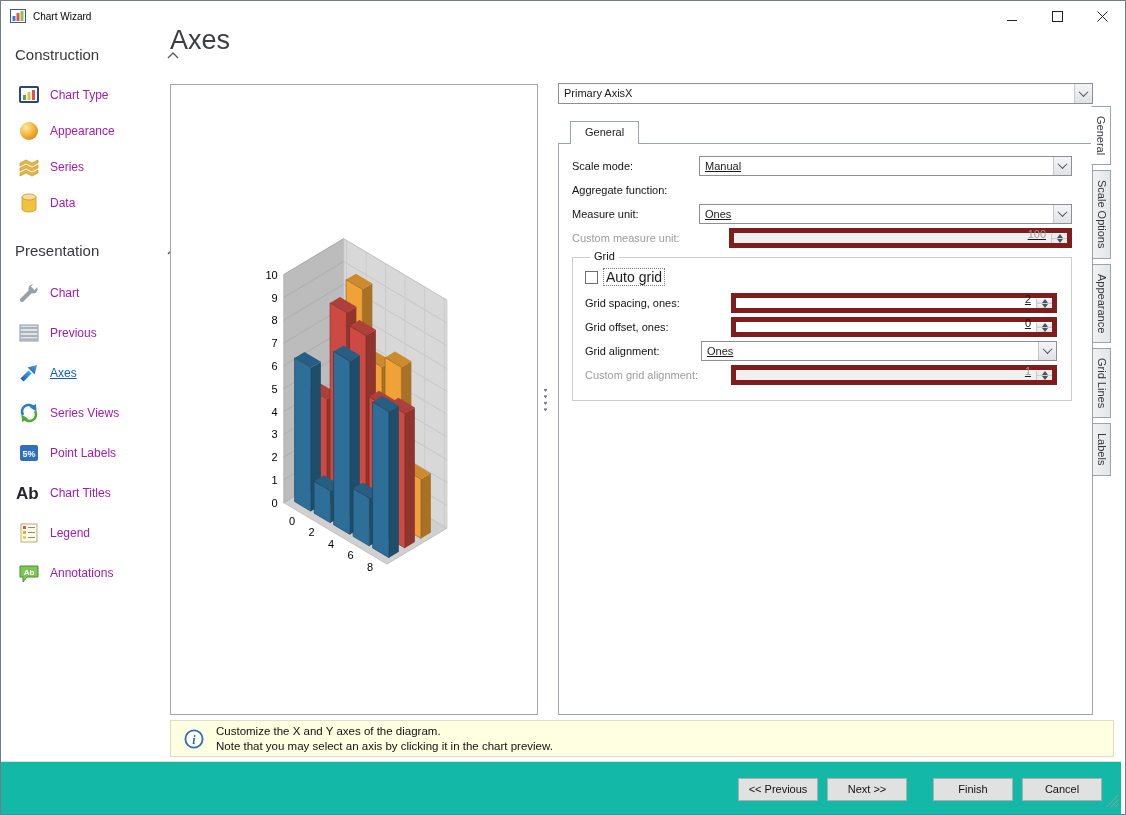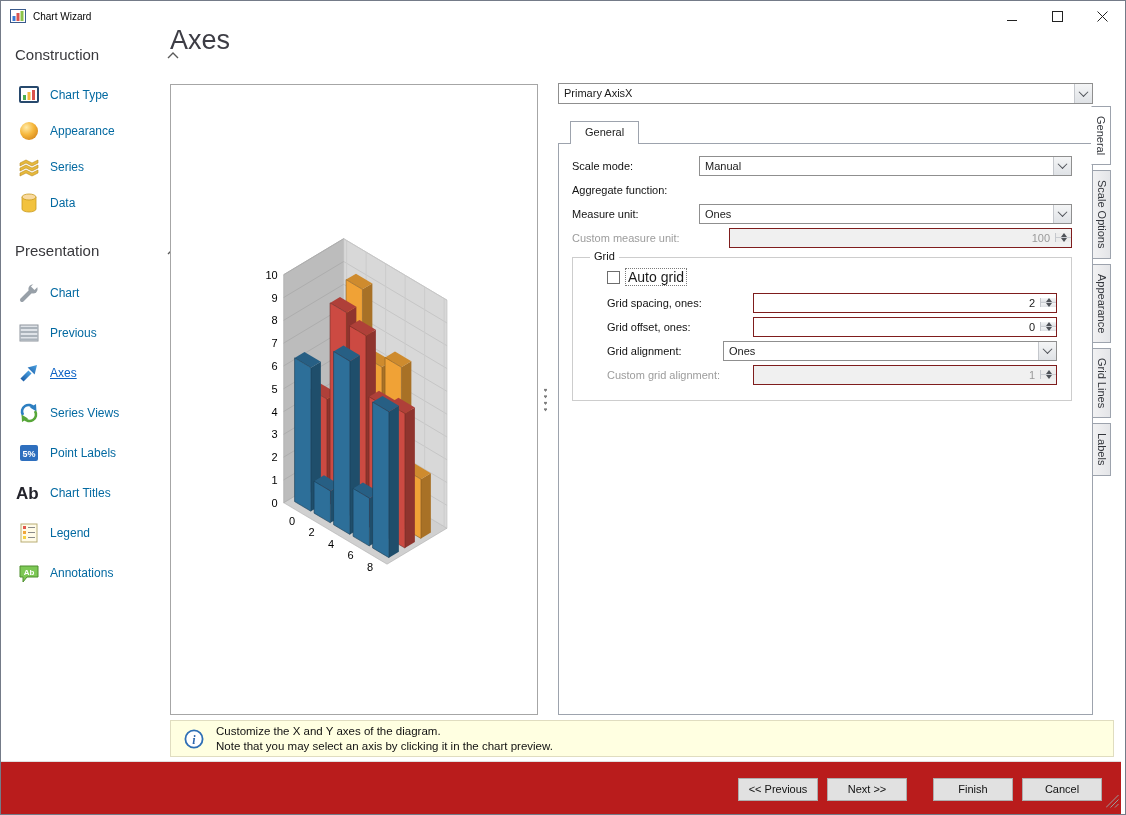--- a/index.html
+++ b/index.html
@@ -12,78 +12,78 @@
   .win-controls{position:absolute;right:0;top:0;height:30px;display:flex;}
   .win-btn{width:45px;height:30px;display:flex;align-items:center;justify-content:center;cursor:default;}
   
   .sidebar{position:absolute;top:30px;left:0;width:196px;bottom:53px;background:#fff;}
   .section-header{display:flex;align-items:center;justify-content:space-between;
                   padding:14px 18px 12px 14px;font-size:15px;color:#38383c;line-height:20px;}
   .side-item{display:flex;align-items:center;height:40px;padding-left:15px;}
   .side-item:nth-child(-n+20){}
   .construction .side-item{height:36px;}
   .side-icon{width:26px;display:flex;justify-content:center;}
-  .side-label{margin-left:8px;font-size:12px;color:#0369a1;}
+  .side-label{margin-left:8px;font-size:12px;color:#a21caf;}
   .side-item.selected .side-label{color:#0b61c4;text-decoration:underline;}
   
   .page-title{position:absolute;left:169px;top:24px;font-size:27px;font-weight:400;color:#3d3d45;}
   .preview-box{position:absolute;left:169px;top:83px;width:368px;height:631px;border:1px solid #a6a6a6;
                background:#fff;box-sizing:border-box;}
   .preview-box svg{display:block;}
   .axis-label{font-size:11px;fill:#000;}
   .splitter{position:absolute;left:542px;top:386px;width:5px;height:26px;
             background-image:radial-gradient(circle at 2.5px 3px,#7d7d7d 1.2px,transparent 1.5px);
             background-size:5px 6.5px;background-repeat:repeat-y;}
   
   .combo{display:flex;align-items:stretch;background:#fff;border:1px solid #8f8f8f;height:20px;box-sizing:border-box;}
   .combo-value{flex:1;font-size:11px;line-height:18px;padding-left:5px;white-space:nowrap;overflow:hidden;}
   .combo-btn{width:17px;display:flex;align-items:center;justify-content:center;
              background:linear-gradient(#f4f5f6,#dfe2e6);border-left:1px solid #c4c7cc;}
   .chev{width:6px;height:6px;border-right:1.4px solid #4e5258;border-bottom:1.4px solid #4e5258;
         transform:rotate(45deg) translate(-1px,-1px);}
-  .spin{display:flex;align-items:center;background:#fff;border:1px solid #7f1d1d;height:20px;box-sizing:border-box;margin-left:30px;}
+  .spin{display:flex;align-items:flex-end;background:#fff;border:5px solid #7f1d1d;height:20px;box-sizing:border-box;margin-left:30px;}
   .spin-value{flex:1;font-size:11px;line-height:18px;text-align:right;padding-right:5px;}
   .spin-btns{width:15px;display:flex;flex-direction:column;border-left:1px solid #c4c7cc;}
   .spin-up,.spin-down{flex:1;display:flex;align-items:center;justify-content:center;background:linear-gradient(#f4f5f6,#dfe2e6);}
   .spin-up{border-bottom:1px solid #c9ccd1;}
   .tri-up{width:0;height:0;border-left:3px solid transparent;border-right:3px solid transparent;border-bottom:4px solid #4e5258;}
   .tri-down{width:0;height:0;border-left:3px solid transparent;border-right:3px solid transparent;border-top:4px solid #4e5258;}
   .disabled{background:#f0f0f0;}
   .disabled .spin-value{color:#9a9a9a;}
   .disabled .spin-up,.disabled .spin-down{background:#ececec;}
   .lbl-disabled{color:#9c9c9c !important;}
   
   .axis-combo{position:absolute;left:557px;top:82px;width:535px;height:21px;}
   .tab-panel{position:absolute;left:557px;top:120px;width:535px;height:594px;}
   .htab{position:absolute;top:0;left:12px;height:23px;line-height:21px;background:#fff;
         border:1px solid #9da3ad;border-bottom:0;z-index:2;padding:0 14px;font-size:11px;box-sizing:border-box;}
   .panel-body{position:absolute;top:22px;left:0;right:0;bottom:0;border:1px solid #9da3ad;background:#fff;
               padding:11px 20px 0 13px;box-sizing:border-box;}
   .f-row{display:flex;align-items:center;height:21px;margin-bottom:3px;}
   .f-label{width:127px;font-size:11px;color:#121212;}
-  .f-ctl{flex:1;}
-  .group-box{position:relative;margin-top:9px;border:1px solid #cdcdcd;padding:8px 14px 12px 34px;}
+  .f-ctl{flex:1;text-decoration:underline;}
+  .group-box{position:relative;margin-top:9px;border:1px solid #cdcdcd;padding:8px 14px 12px 12px;}
   .group-legend{position:absolute;top:-8px;left:17px;background:#fff;padding:0 4px;font-size:11px;color:#121212;}
   .g-label{width:116px;font-size:11px;color:#121212;}
   .check-row{display:flex;align-items:center;height:18px;margin:2px 0 6px 0;}
   .checkbox{width:13px;height:13px;border:1px solid #6d6d6d;background:#fff;box-sizing:border-box;}
   .check-label{margin-left:6px;font-size:14px;outline:1px dotted #7a7a7a;padding:0 2px;text-align:right;}
   
   .vtabs{position:absolute;left:1091px;top:105px;width:22px;display:flex;flex-direction:column;gap:5px;}
   .vtab{width:19px;display:flex;align-items:center;justify-content:center;padding:9px 0;
         background:linear-gradient(90deg,#f2f2f3,#e4e5e8);border:1px solid #9da3ad;box-sizing:border-box;}
   .vtab .vtext{writing-mode:vertical-rl;font-size:11px;color:#33363c;white-space:nowrap;}
   .vtab.sel{background:#fff;border-left-color:#fff;margin-left:-1px;width:20px;}
   
   .info-bar{position:absolute;left:169px;top:719px;width:944px;height:37px;background:#ffffe1;
             border:1px solid #e0ddc0;box-sizing:border-box;display:flex;align-items:center;}
   .info-icon{margin-left:13px;display:flex;}
   .info-text{margin-left:12px;font-size:11.5px;color:#111;line-height:15px;}
   
-  .footer{position:absolute;left:0;right:4px;bottom:0;height:52px;background:#b91c1c;border-top:1px solid #dfdfdf;}
+  .footer{position:absolute;left:0;right:4px;bottom:0;height:52px;background:#14b8a6;border-top:1px solid #dfdfdf;}
   .btn{position:absolute;top:16px;width:80px;height:23px;background:#e1e1e1;border:1px solid #adadad;
        font-size:11px;text-align:center;line-height:21px;box-sizing:border-box;color:#111;}
   .btn-previous{left:737px;} .btn-next{left:826px;} .btn-finish{left:932px;} .btn-cancel{left:1021px;}
   .resize-grip{position:absolute;right:2px;bottom:2px;}
 </style>
 </head>
 <body>
 
 <div class="window">
 

